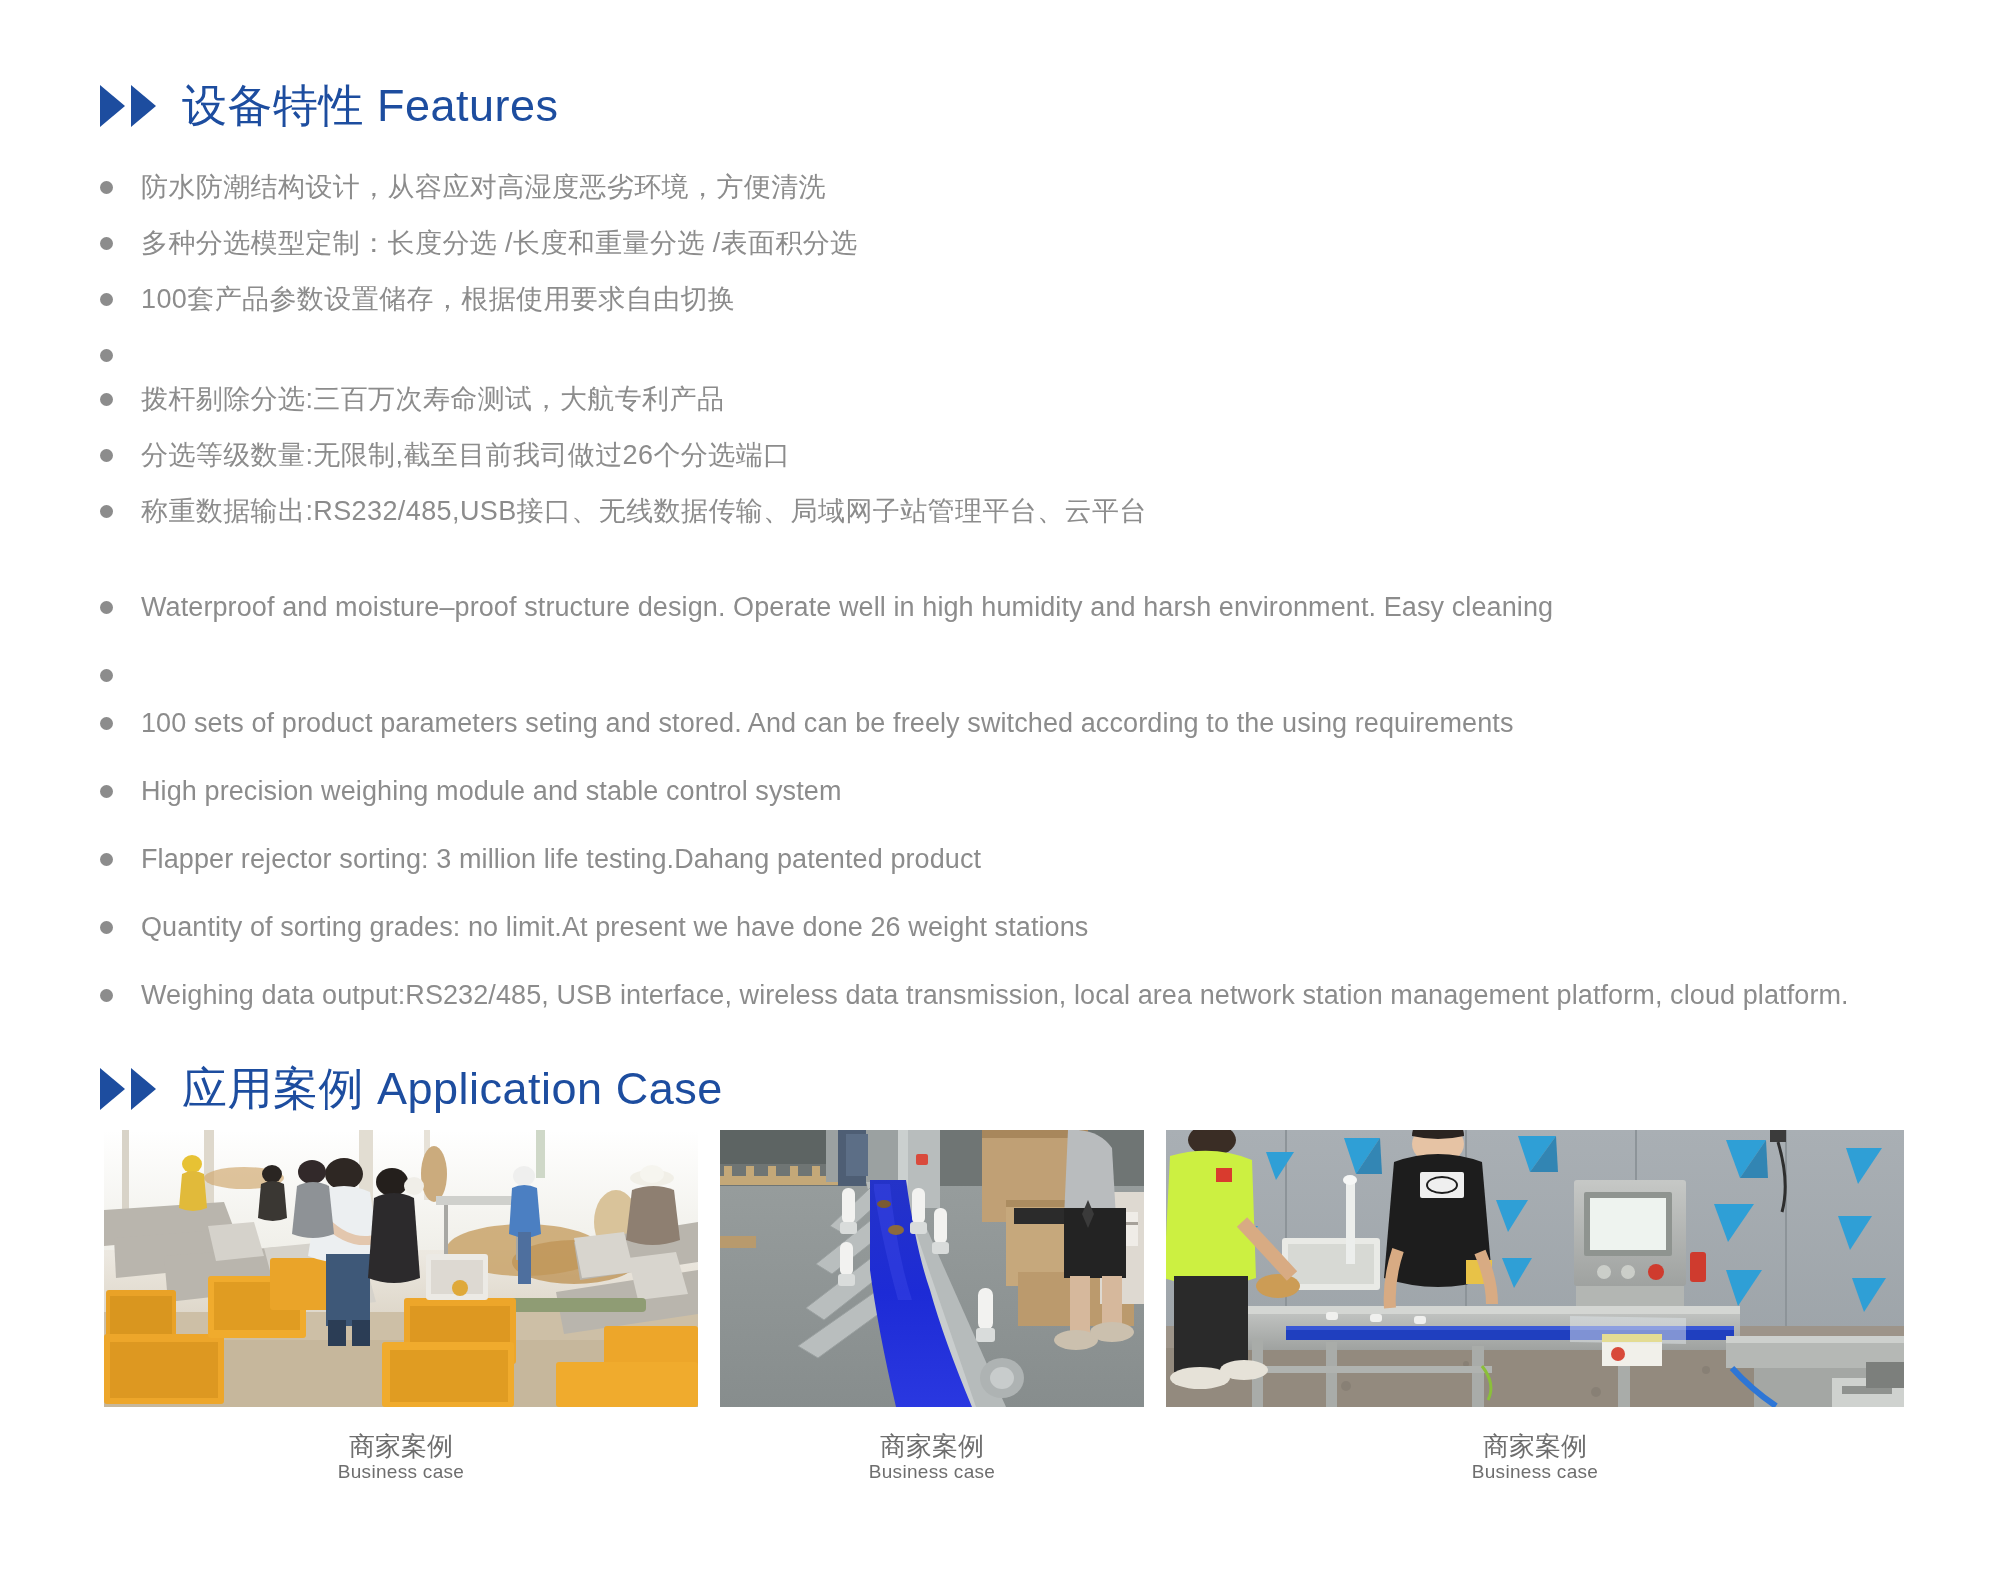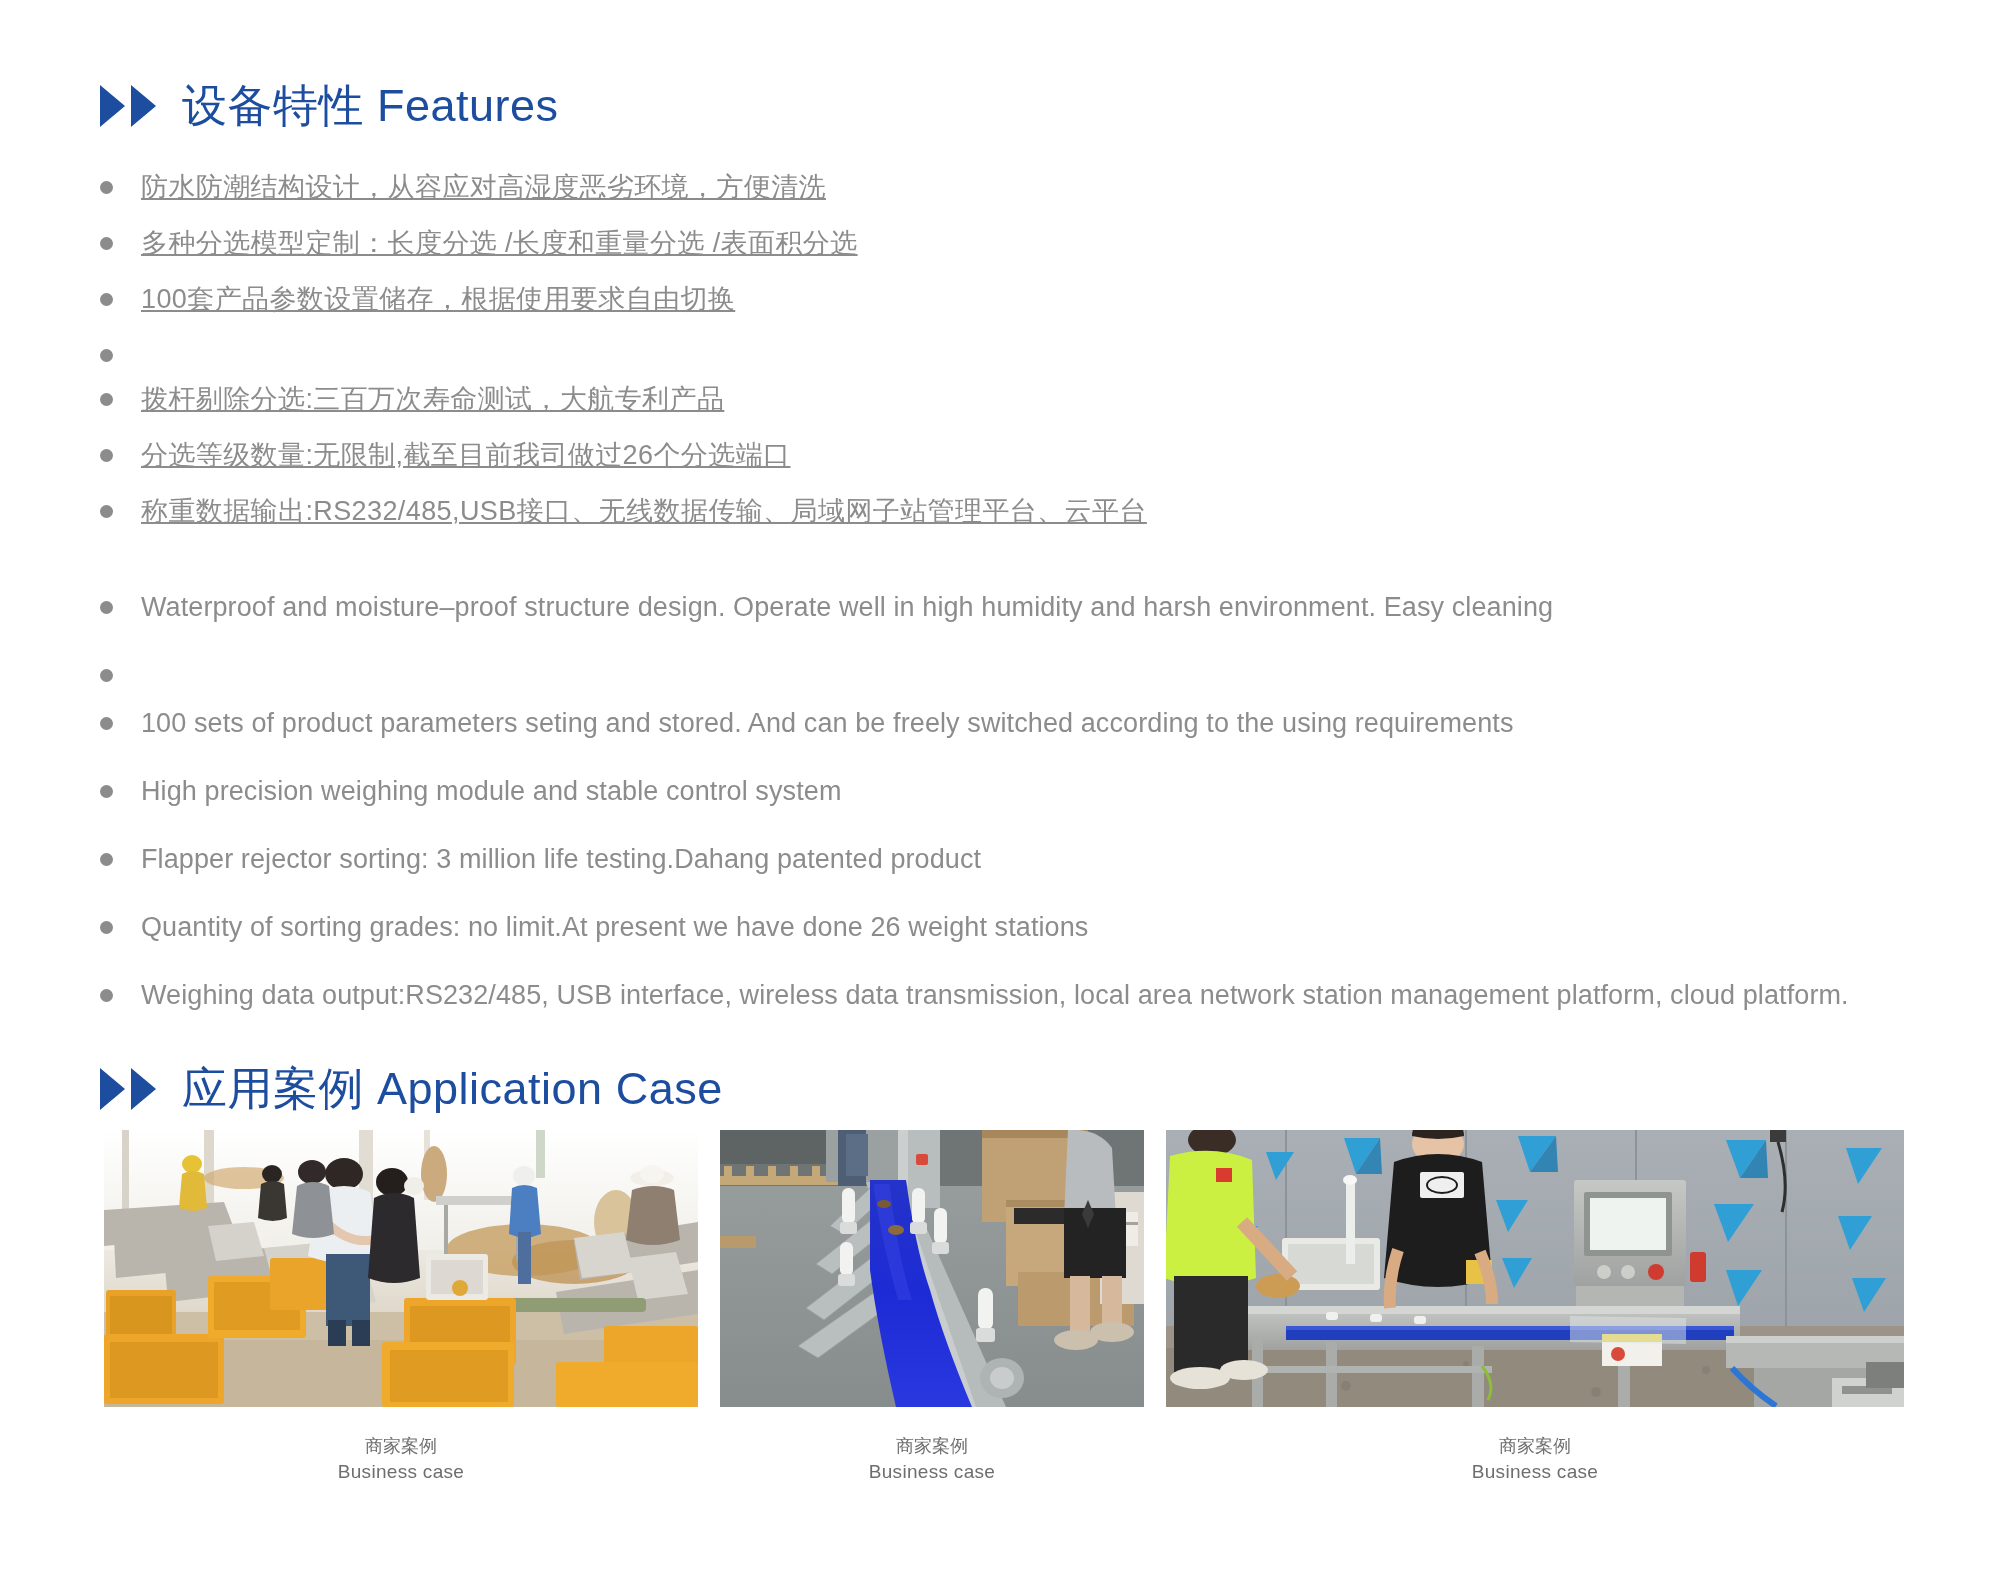--- a/index.html
+++ b/index.html
@@ -69,21 +69,20 @@
     white-space: pre-wrap;
   }
 
   
   #cn-list { position: absolute; left: 100px; top: 168px; width: 1300px; }
   #cn-list .bullet-row { margin-bottom: 18px; }
   #cn-list .bullet-text {
     font-size: 27px;
     line-height: 38px;
     letter-spacing: 0.4px;
-    text-decoration: underline;
   }
   #cn-list .dot { margin-top: 13px; }
 
   
   #en-list { position: absolute; left: 100px; top: 580px; width: 1800px; }
   #en-list .bullet-row { margin-bottom: 14px; }
   #en-list .bullet-text {
     font-size: 27px;
     line-height: 54px;
     letter-spacing: 0.1px;
@@ -115,21 +114,21 @@
   }
   .case-1 .photo { width: 594px; height: 277px; }
   .case-2 .photo { width: 424px; height: 277px; }
   .case-3 .photo { width: 738px; height: 277px; }
   .caption {
     margin-top: 26px;
     text-align: center;
     color: #6e6e6e;
     line-height: 26px;
   }
-  .caption .cn { font-size: 18px; display: block; }
+  .caption .cn { font-size: 26px; display: block; }
   .caption .en { font-size: 19px; display: block; letter-spacing: 0.3px; }
 
   
   .photo svg { display: block; width: 100%; height: 100%; }
 </style>
 </head>
 <body>
 
 <div class="section-head" id="head-features">
   <span class="arrows">

